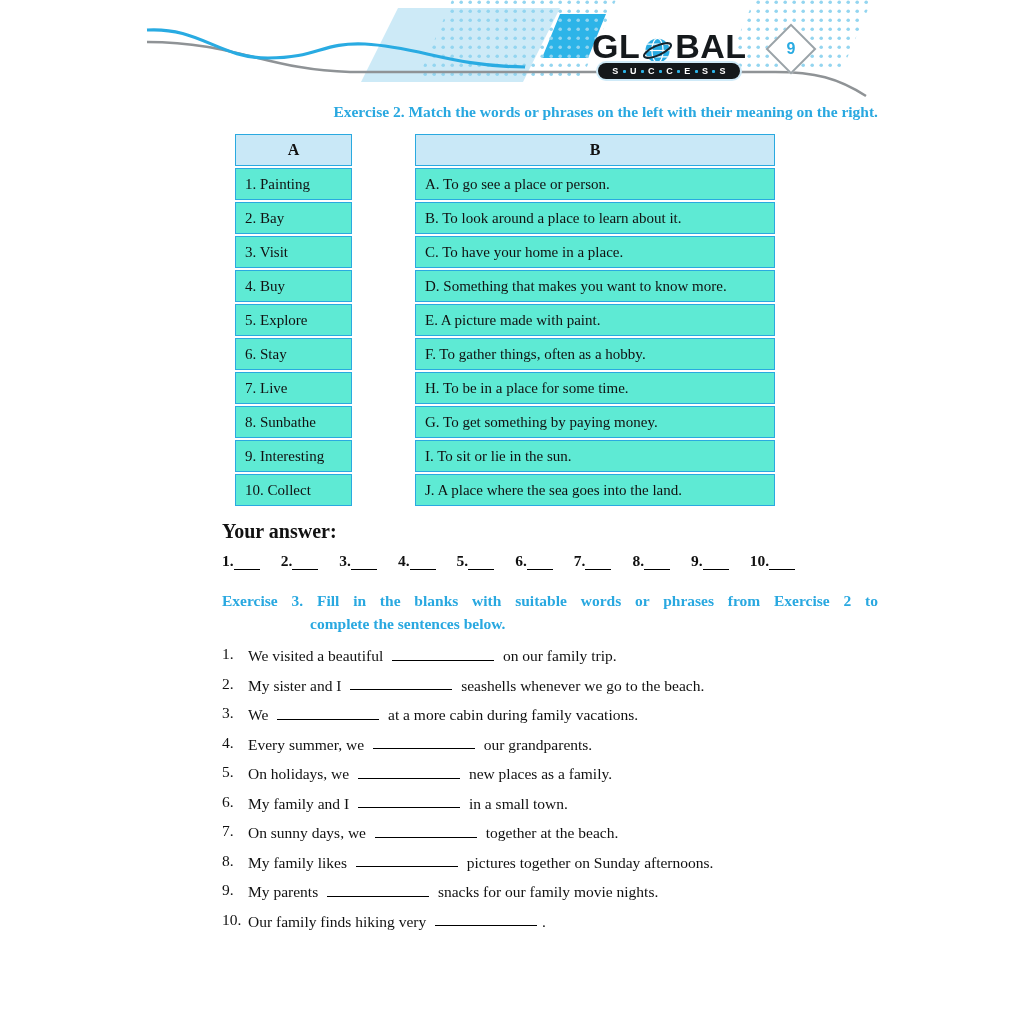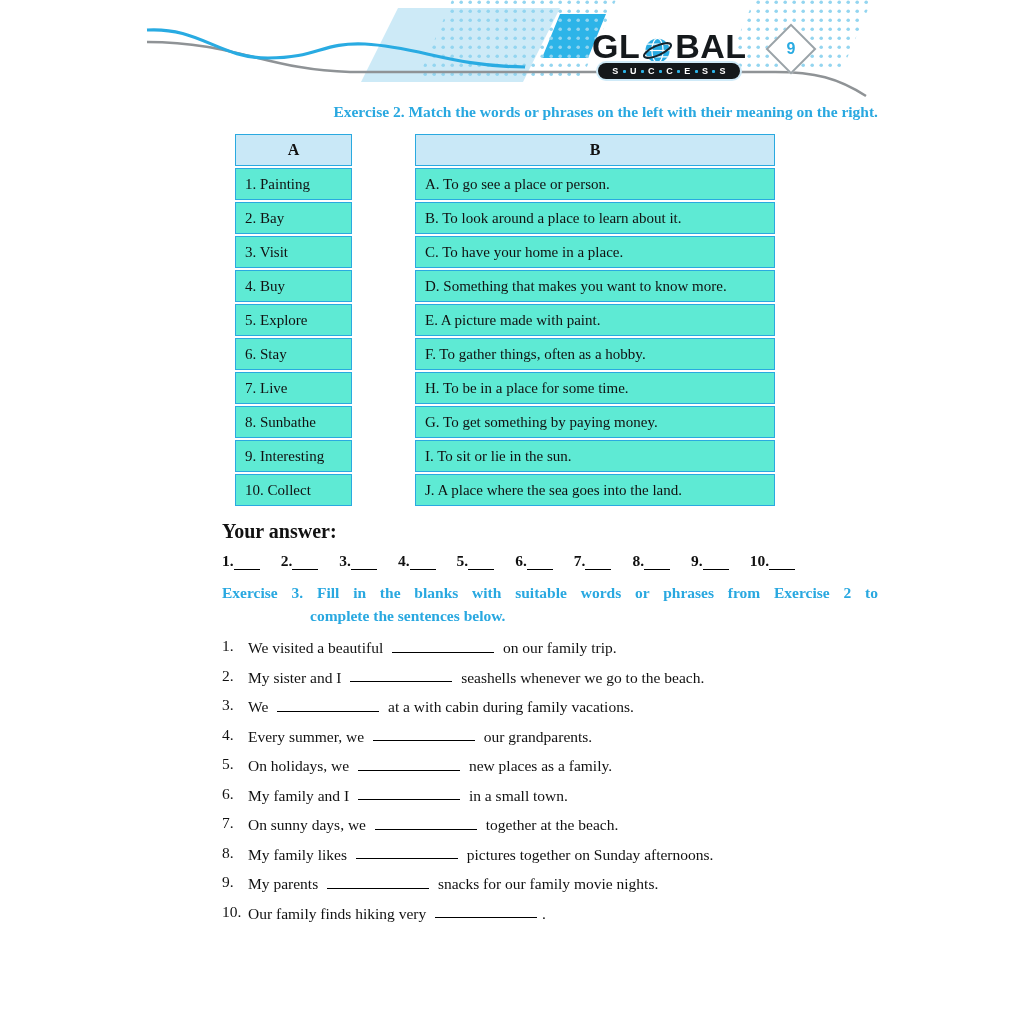--- a/index.html
+++ b/index.html
@@ -43,21 +43,21 @@
     border:1.5px solid #2aa9e0; background:#5eead4; height:32px; margin-bottom:2px;
     display:flex; align-items:center; padding:0 9px; font-size:15px;
   }
   .cell.head { justify-content:center; font-weight:bold; background:#c9e8f7; font-size:16px; }
   .your-answer { font-weight:bold; margin-top:12px; font-size:20px; }
   .answer-line { display:flex; gap:21px; margin-top:9px; font-size:15.5px; }
   .ans-group { display:inline-flex; align-items:flex-end; }
   .ans-group .num { font-weight:bold; }
   .blank { display:inline-block; border-bottom:1.3px solid #000; height:1em; vertical-align:baseline; }
   .ans-group .blank { width:26px; }
-  .ex3-title { margin-top:12px; color:#29a8e0; font-weight:bold; font-size:15.5px; line-height:1.45; }
+  .ex3-title { margin-top:20px; color:#29a8e0; font-weight:bold; font-size:15.5px; line-height:1.45; }
   .ex3-title .line1 { display:block; text-align:justify; text-align-last:justify; }
   .ex3-title .line2 { display:block; margin-left:88px; }
   .sentences { list-style:none; margin-top:10px; }
   .sentences li { display:flex; font-size:15.5px; line-height:17px; margin-bottom:11px; }
   .sentences .num { width:26px; flex:none; }
   .sentences .s-blank { width:102px; margin:0 5px; }
 </style>
 </head>
 <body>
 
@@ -201,21 +201,21 @@
           <li>
             <span class="num">1.</span>
             <span class="sentence-body"><span>We visited a beautiful </span><span class="blank s-blank"></span><span> on our family trip.</span></span>
           </li>
           <li>
             <span class="num">2.</span>
             <span class="sentence-body"><span>My sister and I </span><span class="blank s-blank"></span><span> seashells whenever we go to the beach.</span></span>
           </li>
           <li>
             <span class="num">3.</span>
-            <span class="sentence-body"><span>We </span><span class="blank s-blank"></span><span> at a with cabin during family vacations.</span></span>
+            <span class="sentence-body"><span>We </span><span class="blank s-blank"></span><span> at a more cabin during family vacations.</span></span>
           </li>
           <li>
             <span class="num">4.</span>
             <span class="sentence-body"><span>Every summer, we </span><span class="blank s-blank"></span><span> our grandparents.</span></span>
           </li>
           <li>
             <span class="num">5.</span>
             <span class="sentence-body"><span>On holidays, we </span><span class="blank s-blank"></span><span> new places as a family.</span></span>
           </li>
           <li>

